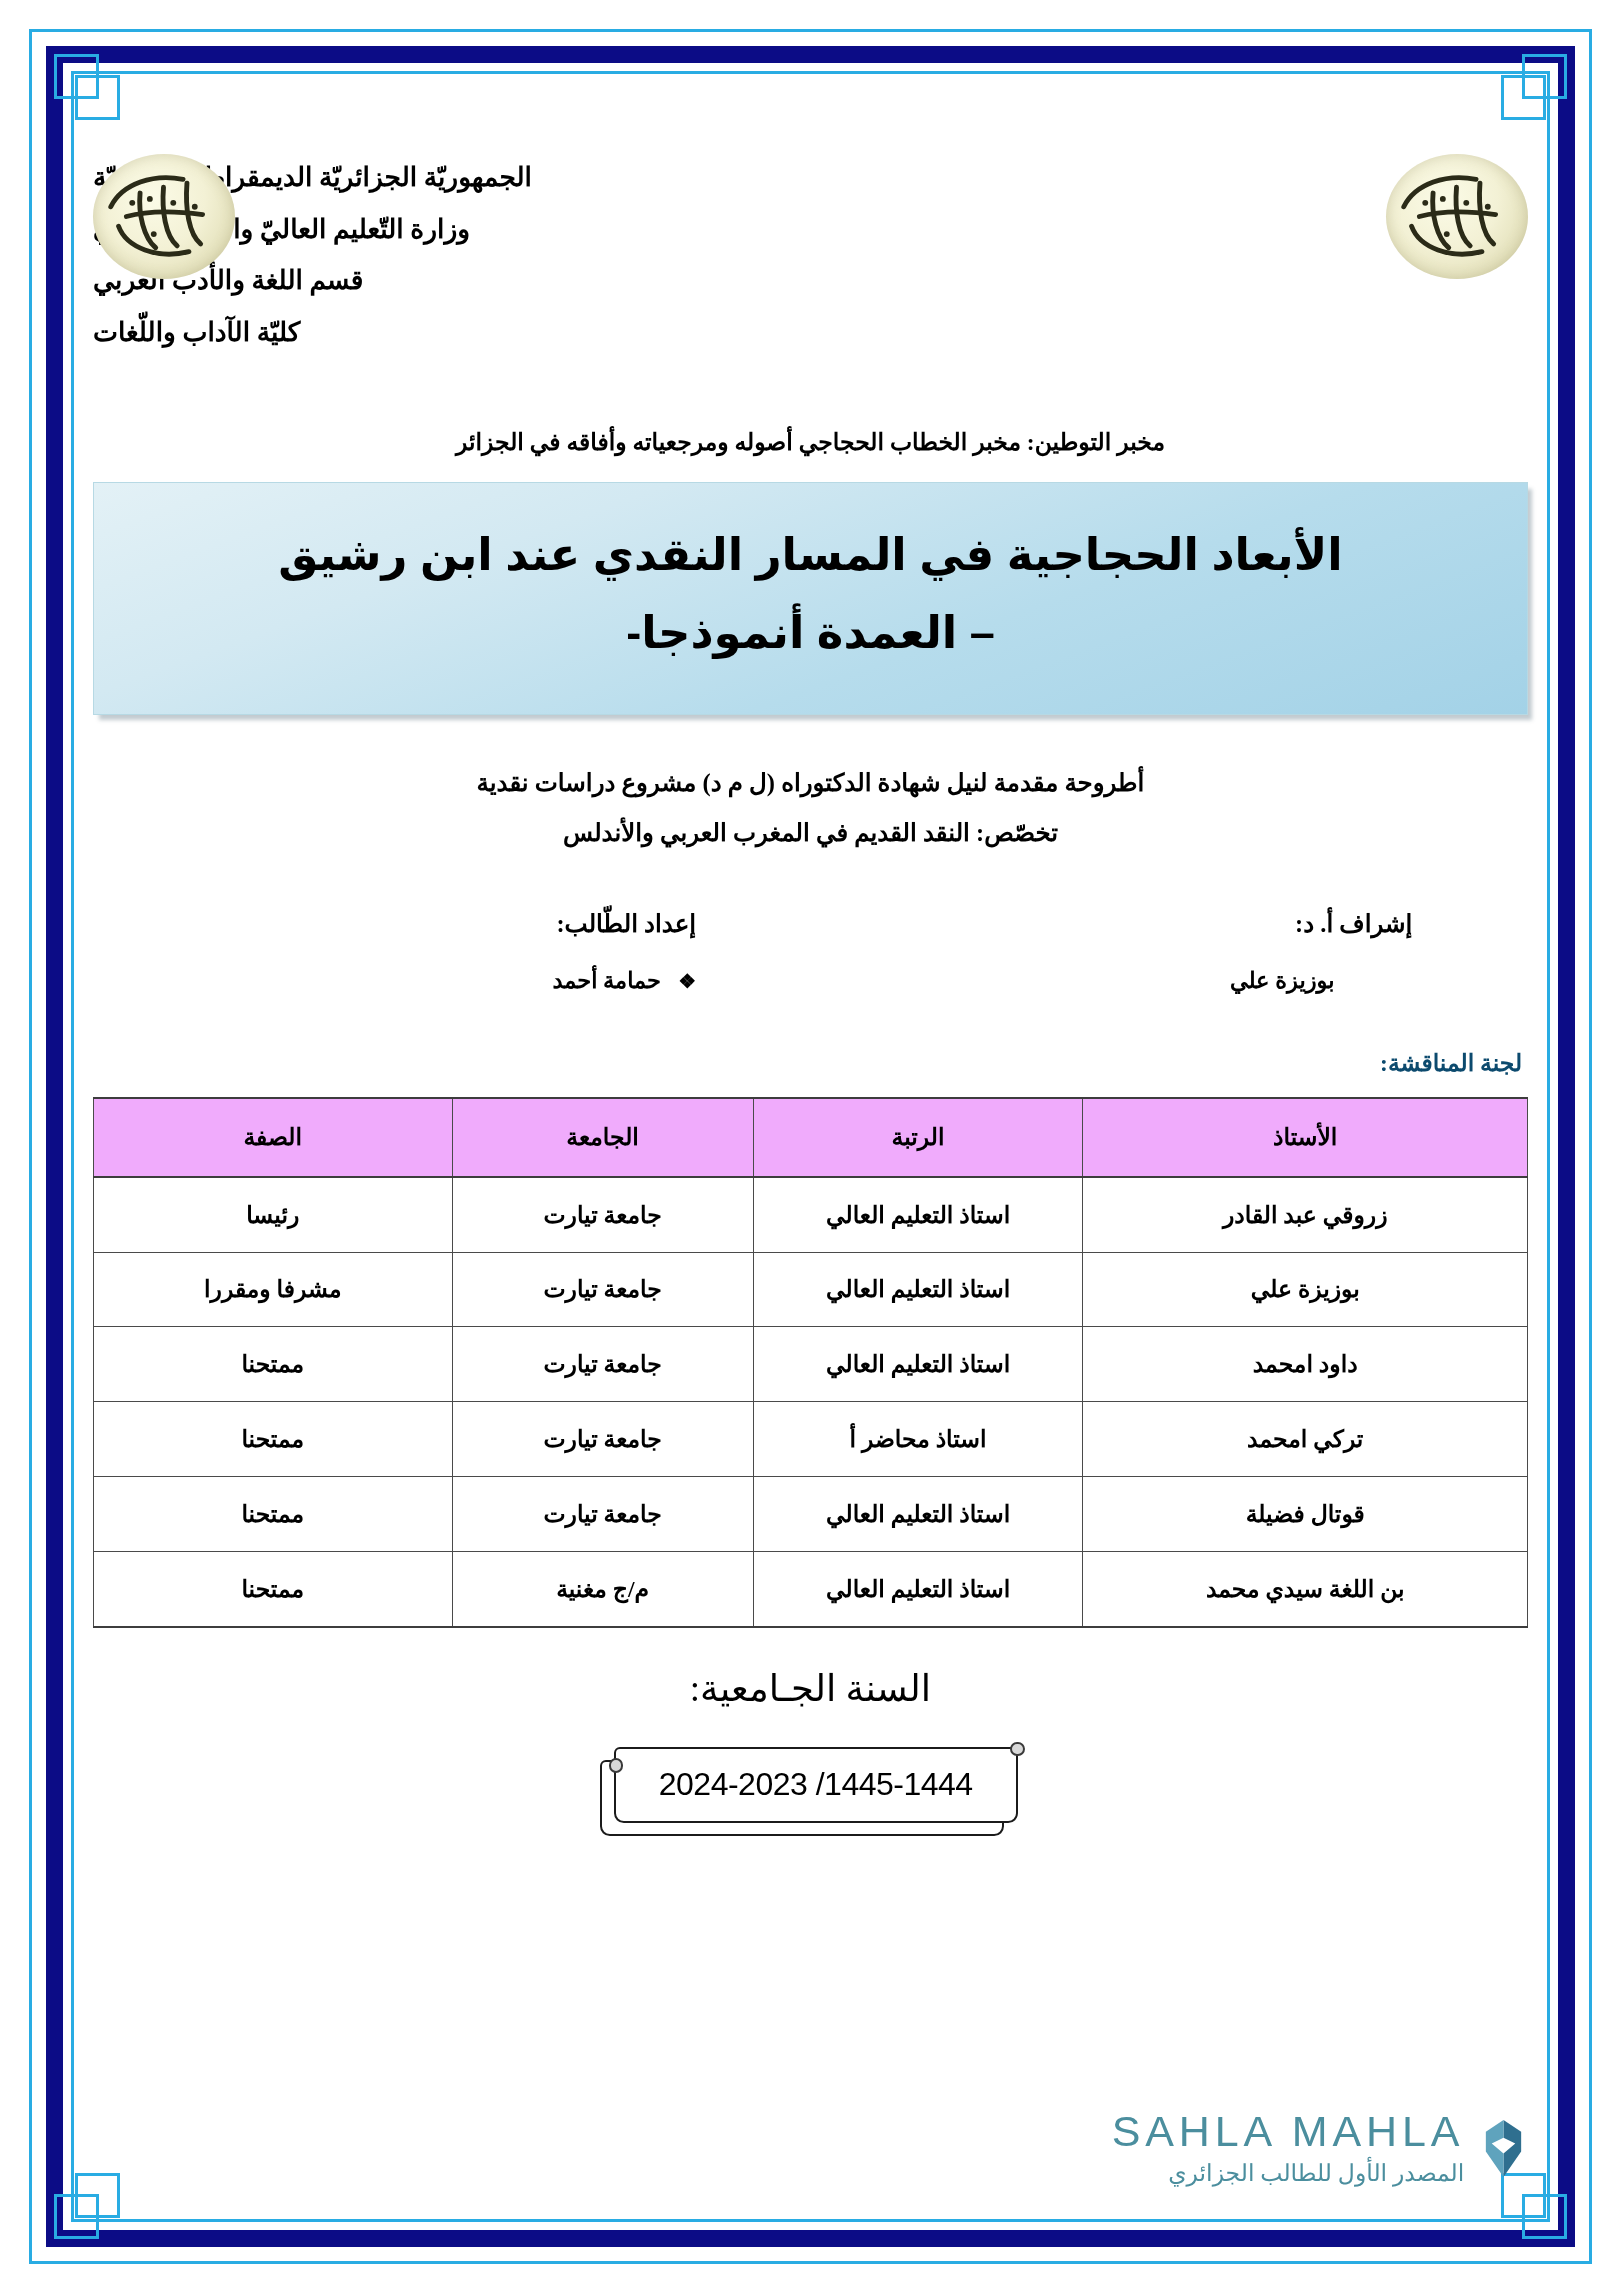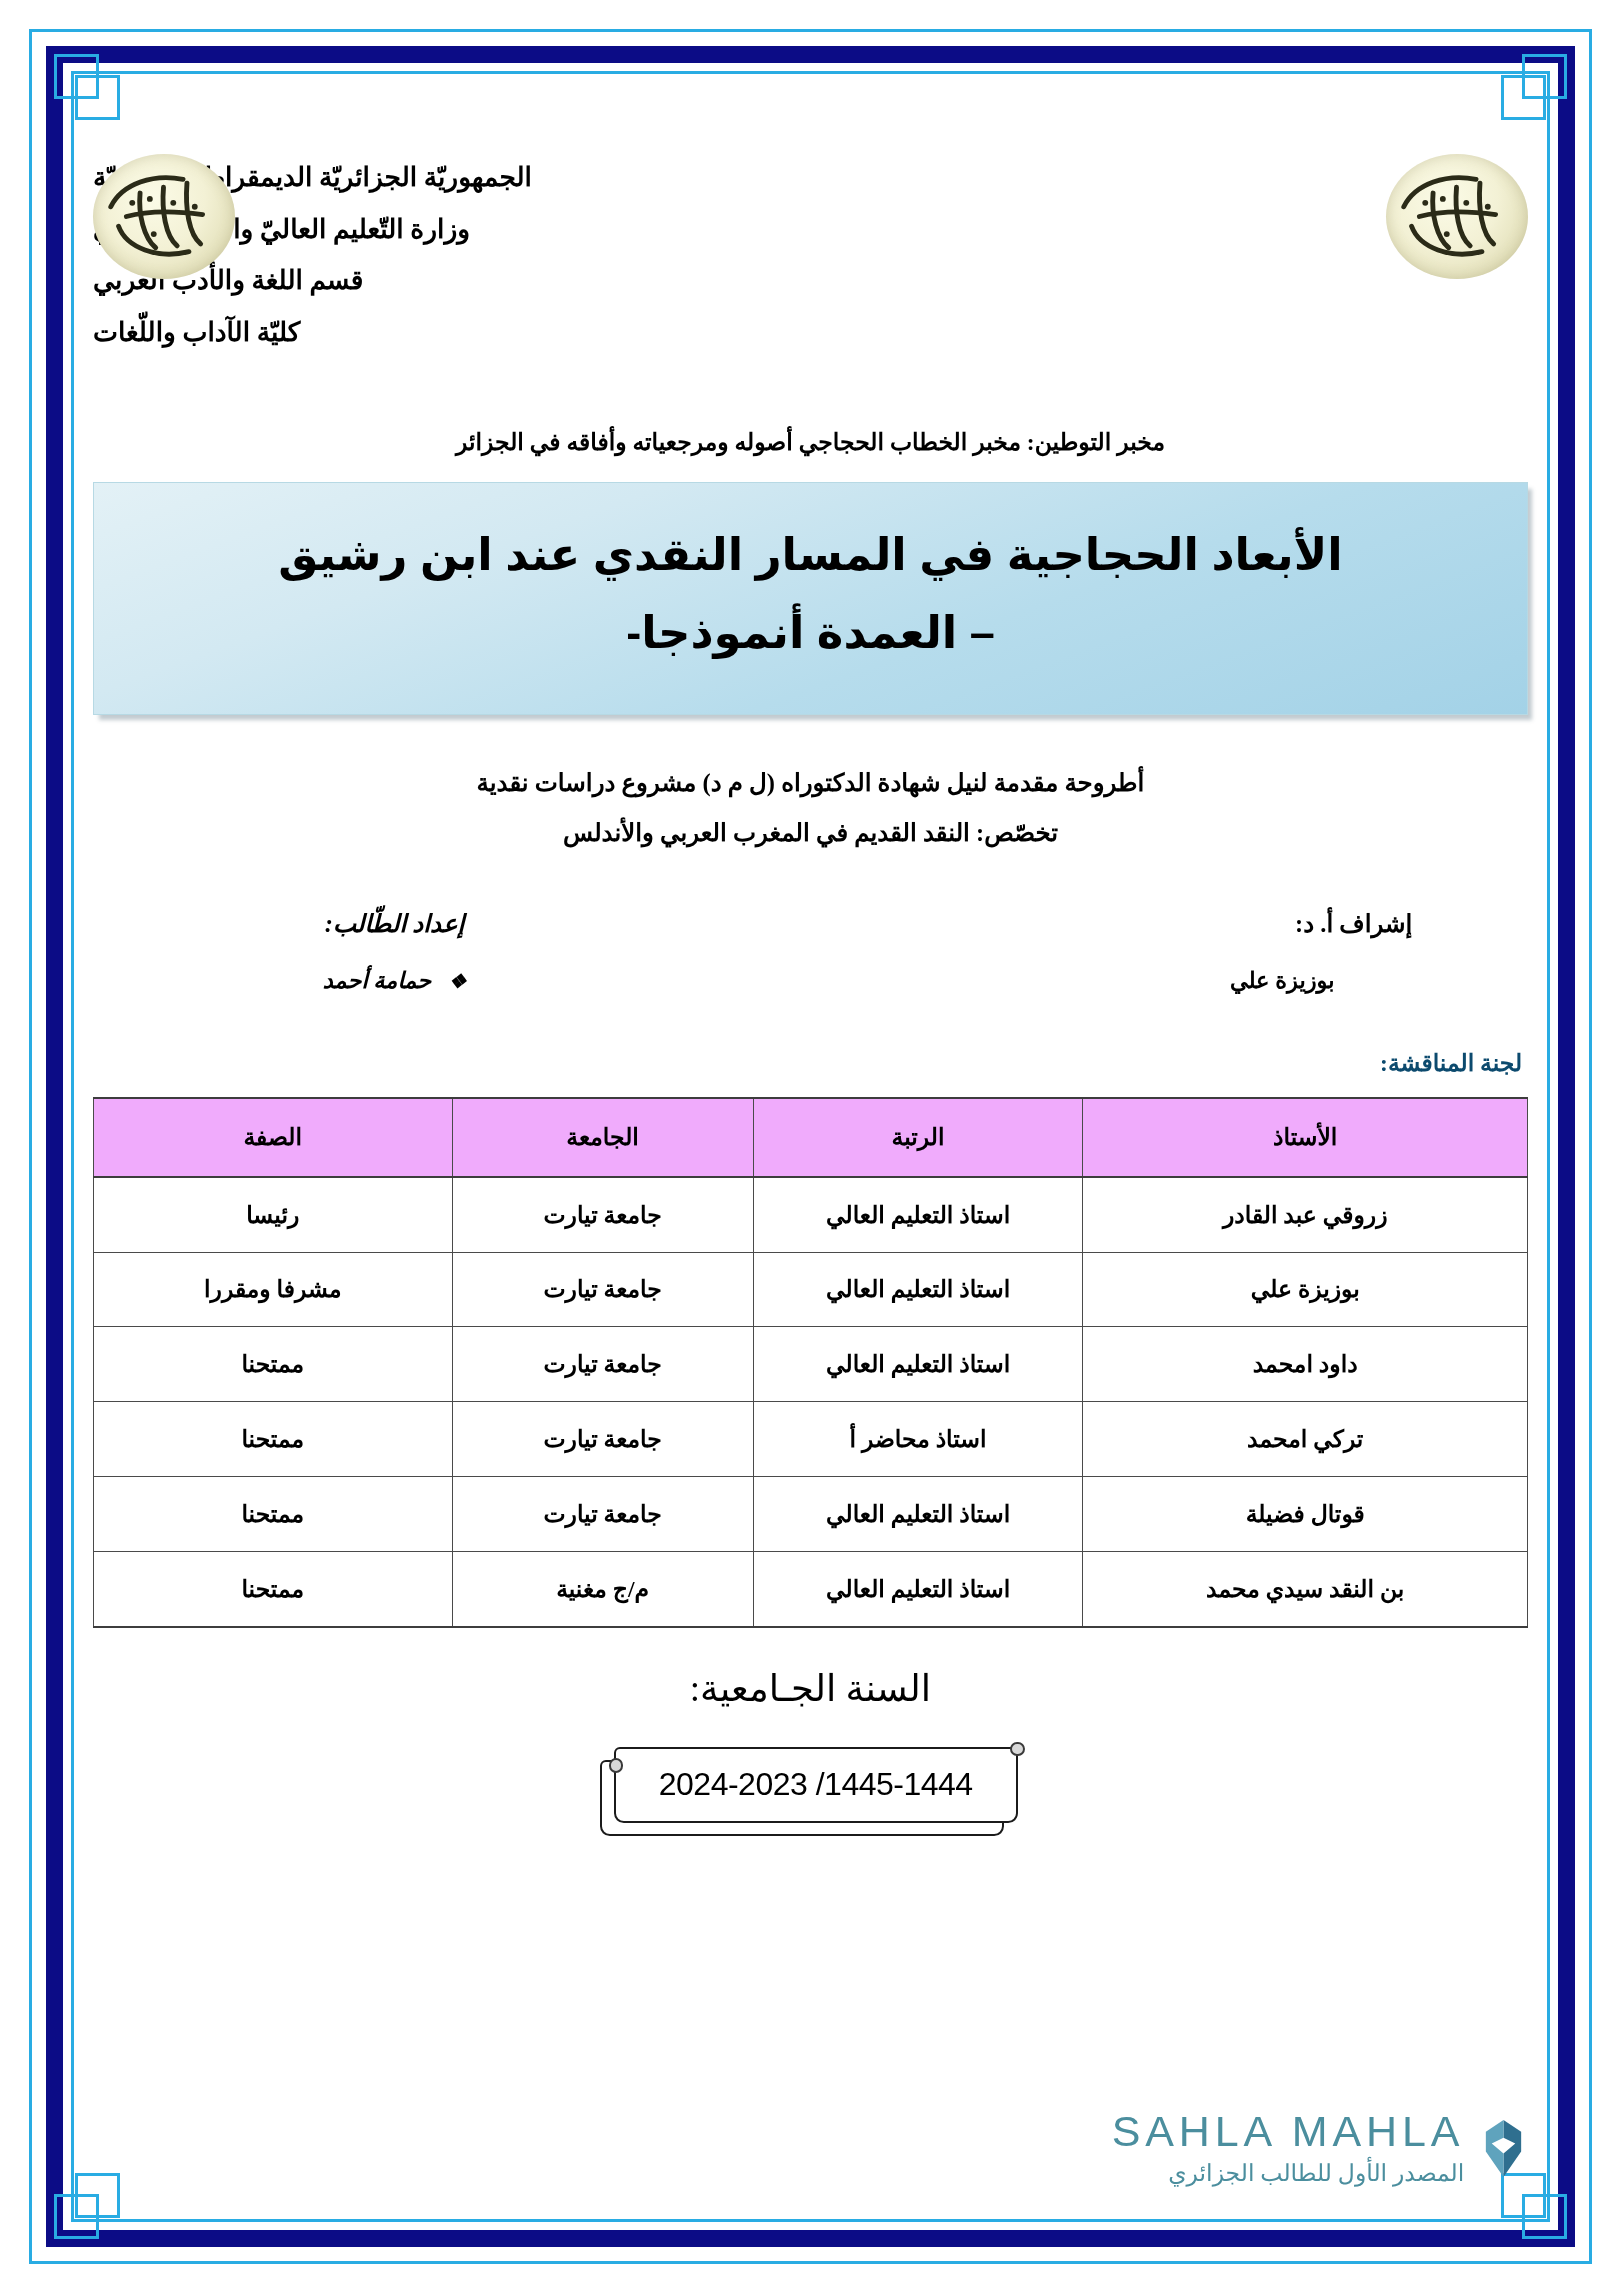--- a/index.html
+++ b/index.html
@@ -153,21 +153,21 @@
 
   
   .people {
     margin-top: 51px;
     display: flex;
     flex-direction: row;
     justify-content: space-between;
     align-items: flex-start;
   }
   .people .col { width: 46%; }
-  .people .col.student { text-align: center; padding-right: 57px; box-sizing: border-box; font-style: italic; }
+  .people .col.student { text-align: right; padding-right: 57px; box-sizing: border-box; }
   .people .col.super   { text-align: right; padding-right: 17.6px; box-sizing: border-box; }
   .people .label {
     font-size: 24.5px;
     font-weight: bold;
     color: #000;
     margin-bottom: 29px;
   }
   .people .name {
     font-size: 22.5px;
     font-weight: bold;
@@ -447,21 +447,21 @@
           <td>جامعة تيارت</td>
           <td>ممتحنا</td>
         </tr>
         <tr>
           <td>قوتال فضيلة</td>
           <td>استاذ التعليم العالي</td>
           <td>جامعة تيارت</td>
           <td>ممتحنا</td>
         </tr>
         <tr>
-          <td>بن النقد سيدي محمد</td>
+          <td>بن اللغة سيدي محمد</td>
           <td>استاذ التعليم العالي</td>
           <td>م/ج مغنية</td>
           <td>ممتحنا</td>
         </tr>
       </tbody>
     </table>
 
     <div class="year-title">السنة الجـامعية:</div>
 
     <div class="year-scroll-wrap">

